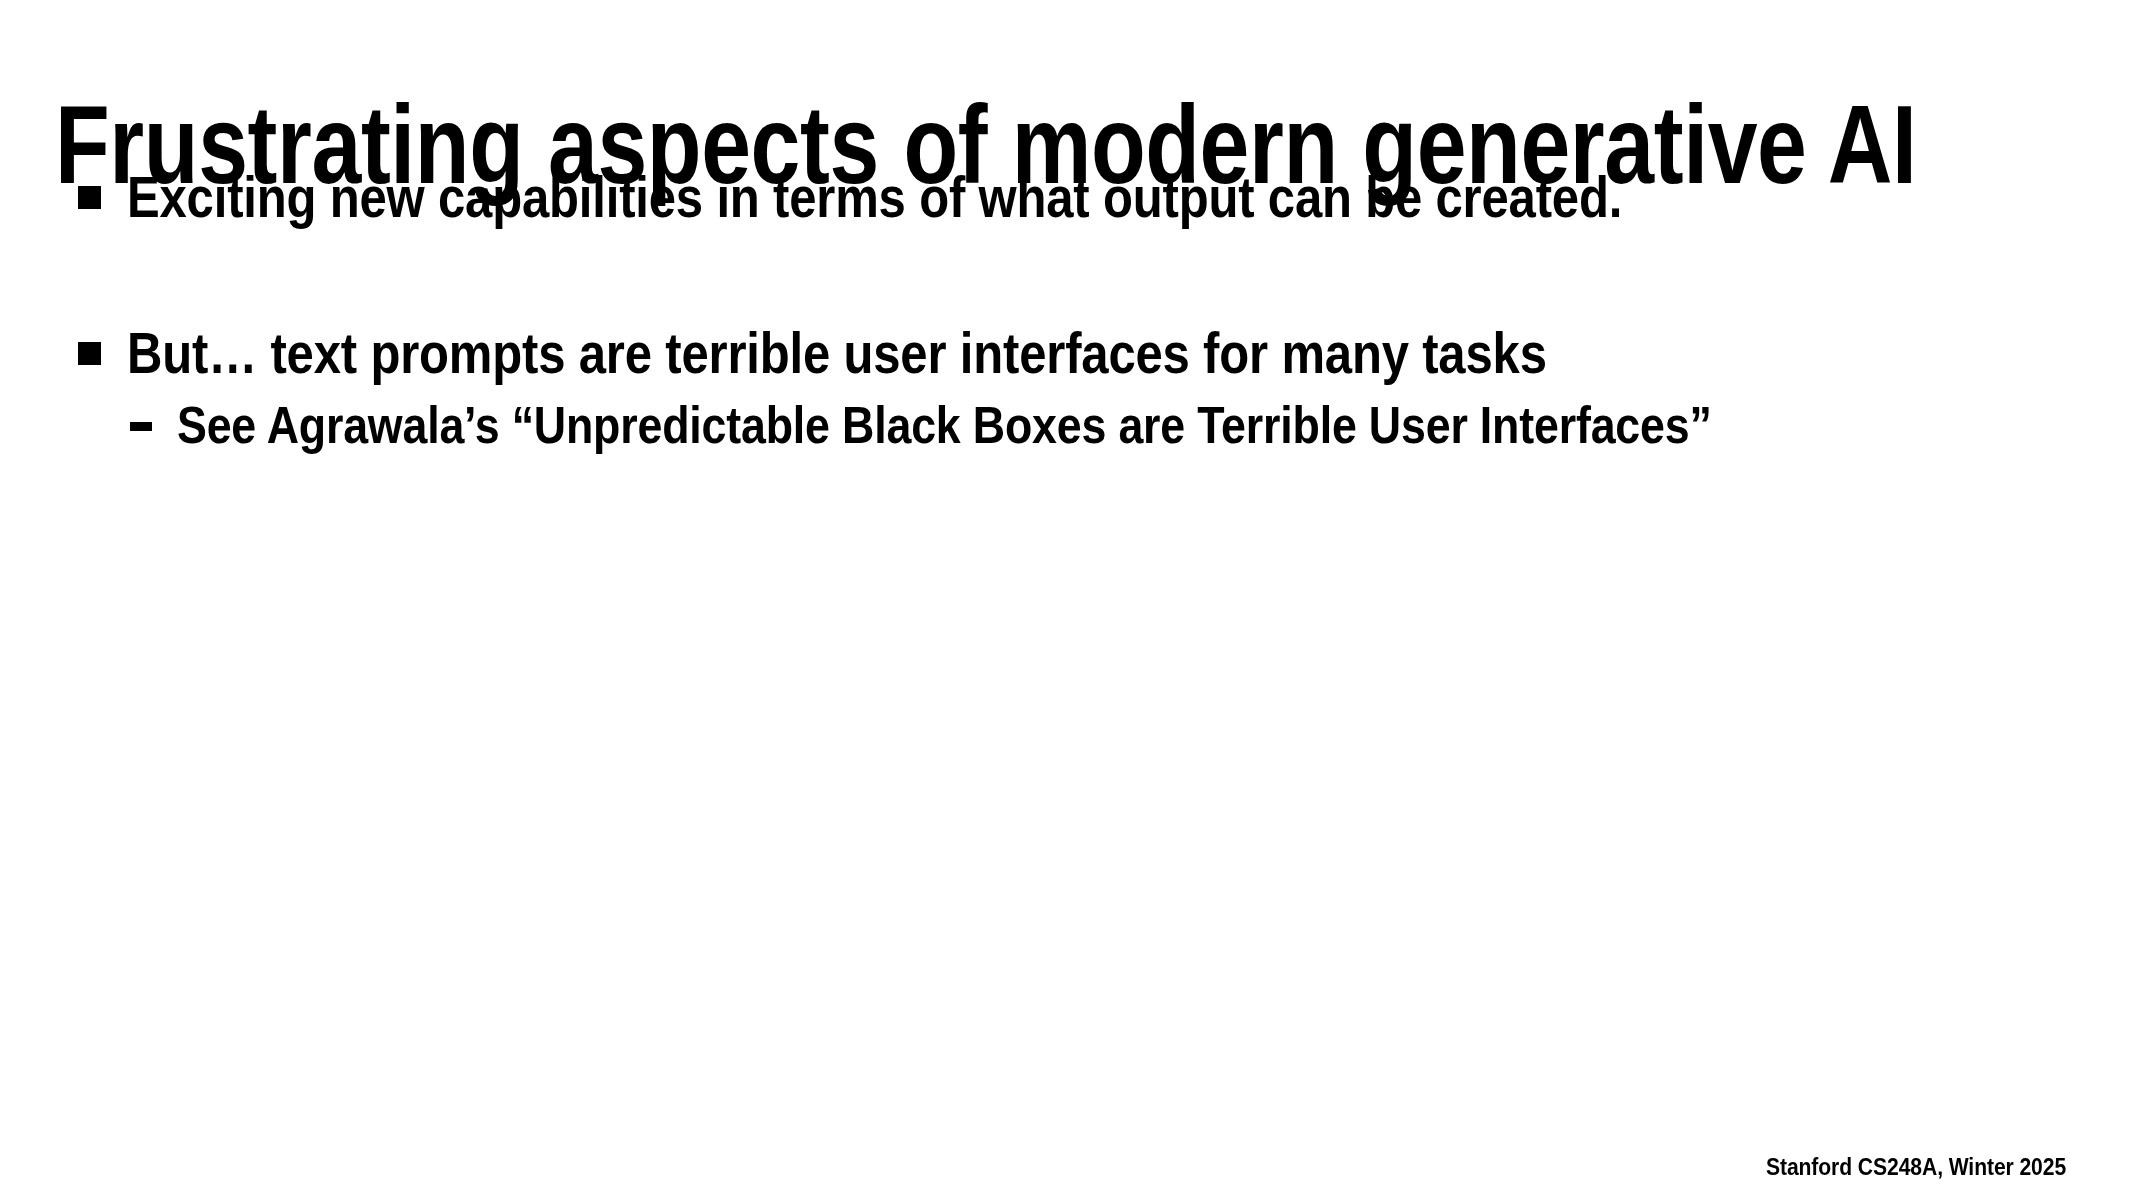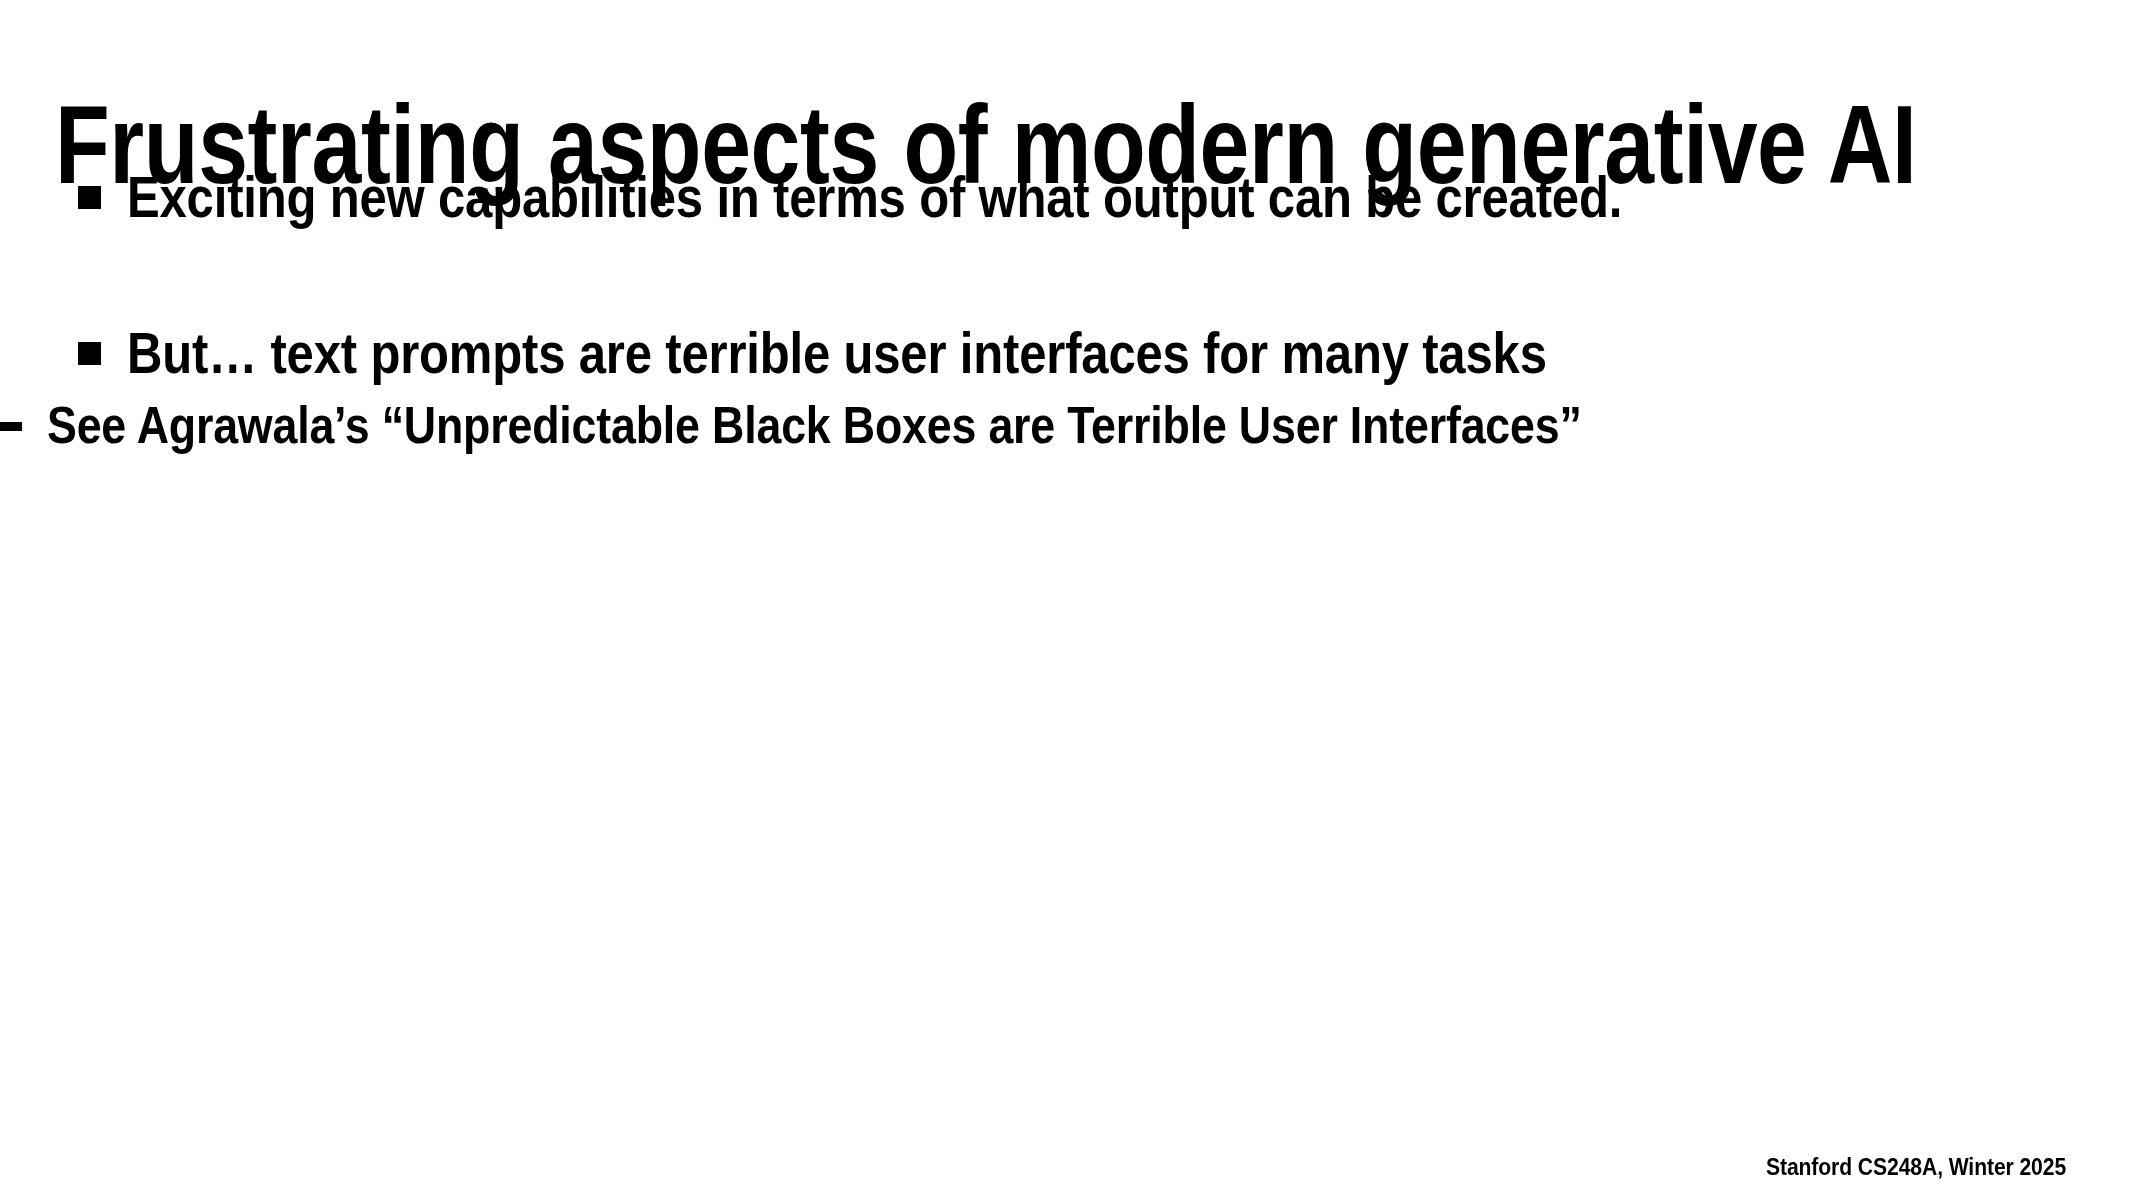--- a/index.html
+++ b/index.html
@@ -73,20 +73,21 @@
     line-height: 74px;
     font-weight: 700;
     letter-spacing: -0.2px;
     transform: scaleX(0.86);
     transform-origin: left center;
     white-space: nowrap;
   }
 
   
   .bullet-row.level-2 {
+    padding-left: 130px;
   }
 
   .bullet-row.level-2 .marker {
     flex: 0 0 auto;
     width: 22px;
     height: 9px;
     background: #000000;
     margin-top: 32px;
     margin-right: 25px;
   }

